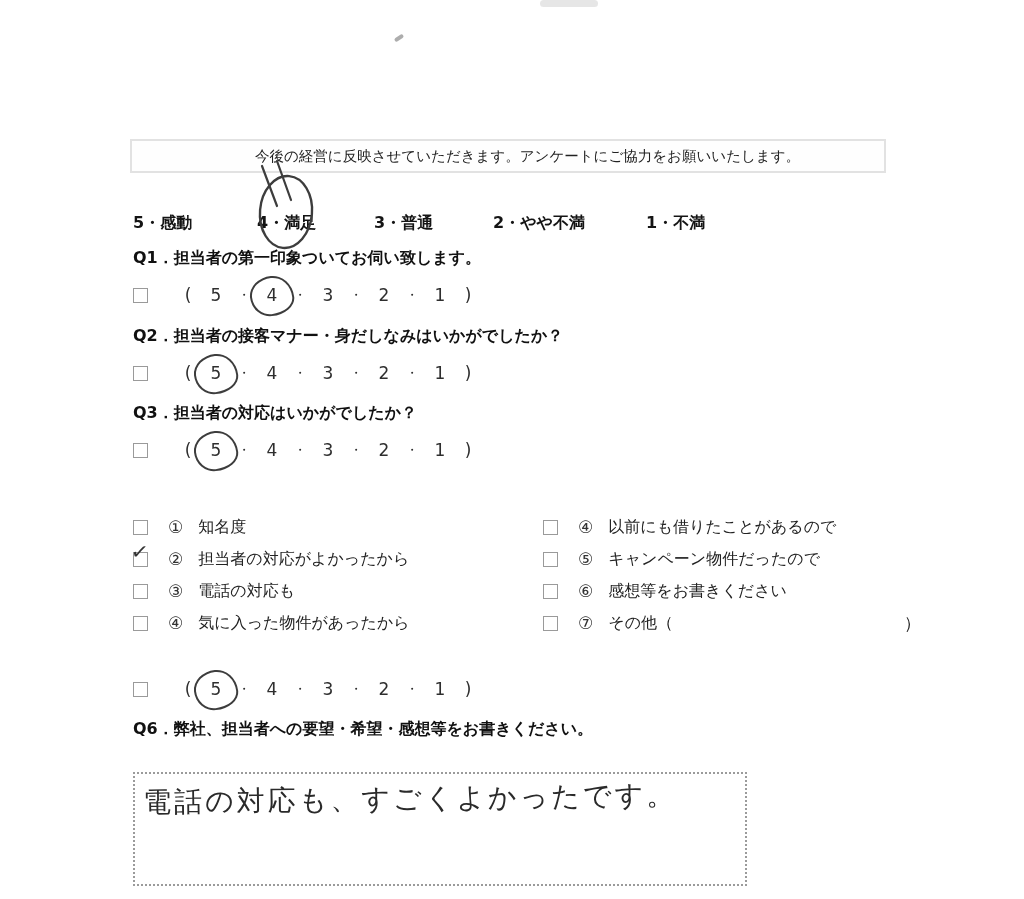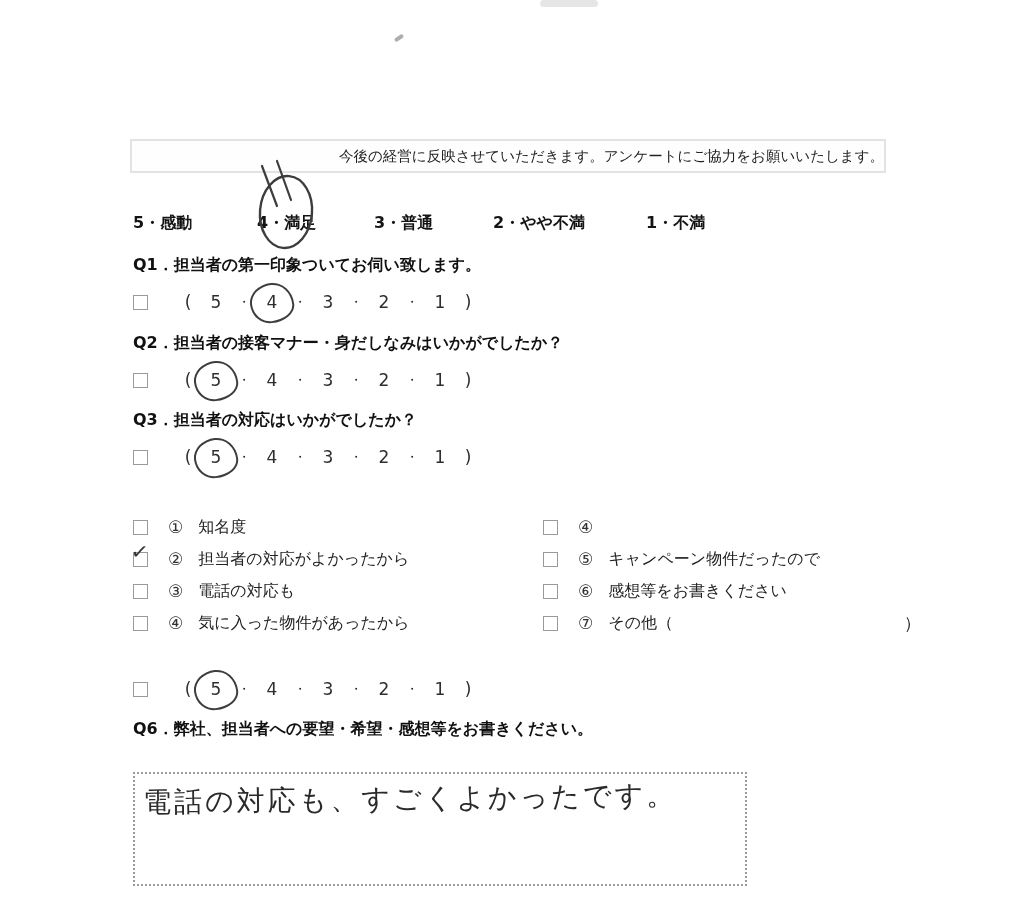--- a/index.html
+++ b/index.html
@@ -6,37 +6,37 @@
   body{font-family:"DejaVu Sans","Liberation Sans",sans-serif;color:#1c1c1c;}
   #page{position:relative;width:1024px;height:899px;background:#ffffff;overflow:hidden;}
 
   
   .page-title{position:absolute;top:86px;left:0;width:100%;text-align:center;
     font-size:25px;font-weight:bold;letter-spacing:2px;}
 
   
   .intro-box{position:absolute;left:130px;top:139px;width:752px;height:30px;
     border:2px solid #e2e2e2;background:#fefefe;}
-  .intro-text{display:block;line-height:30px;text-align:right;font-size:14.5px;color:#222;padding-left:39px;}
+  .intro-text{display:block;line-height:30px;text-align:center;font-size:14.5px;color:#222;padding-left:39px;}
 
   
   .scale-row{position:absolute;top:213px;left:0;width:100%;height:24px;}
   .scale-item{position:absolute;font-weight:bold;font-size:16px;color:#141414;white-space:nowrap;}
   .scale-item:nth-child(1){left:133px;}
   .scale-item:nth-child(2){left:257px;}
   .scale-item:nth-child(3){left:374px;}
   .scale-item:nth-child(4){left:493px;}
   .scale-item:nth-child(5){left:646px;}
 
   .scale-mark-svg{position:absolute;left:246px;top:156px;pointer-events:none;}
 
   
   .qblock{position:absolute;left:133px;}
   #q1{top:248px;} #q2{top:326px;} #q3{top:403px;} #q5{top:676px;}
-  .qheading{font-weight:bold;font-size:16px;color:#111;white-space:nowrap;margin-bottom:13px;margin-top:7px;}
+  .qheading{font-weight:bold;font-size:16px;color:#111;white-space:nowrap;margin-bottom:13px;}
   .rating-row{display:flex;align-items:center;height:26px;}
   .chk{width:13px;height:13px;border:1.5px solid #9a9a9a;display:inline-block;
     position:relative;background:#fff;flex:0 0 auto;}
   .rating-row .chk{margin-right:26px;}
   .paren,.num,.dot{display:inline-block;width:28px;text-align:center;font-size:17px;color:#2e2e2e;}
   .dot{font-size:12px;}
   .num{position:relative;}
   .num.circled::after{content:'';position:absolute;left:-8px;right:-8px;top:-9px;bottom:-11px;
     border:2px solid #3d3d3d;border-radius:52% 48% 55% 45%/48% 58% 42% 52%;
     transform:rotate(-6deg);pointer-events:none;}
@@ -182,20 +182,21 @@
       <div class="opt-row">
         <span class="chk"></span>
         <span class="opt-num">④</span>
         <span class="opt-label">気に入った物件があったから</span>
       </div>
     </div>
   <div id="q4-right">
       <div class="opt-row">
         <span class="chk"></span>
         <span class="opt-num">④</span>
+        <span class="opt-label">以前にも借りたことがあるので</span>
       </div>
       <div class="opt-row">
         <span class="chk"></span>
         <span class="opt-num">⑤</span>
         <span class="opt-label">キャンペーン物件だったので</span>
       </div>
       <div class="opt-row">
         <span class="chk"></span>
         <span class="opt-num">⑥</span>
         <span class="opt-label">感想等をお書きください</span>

